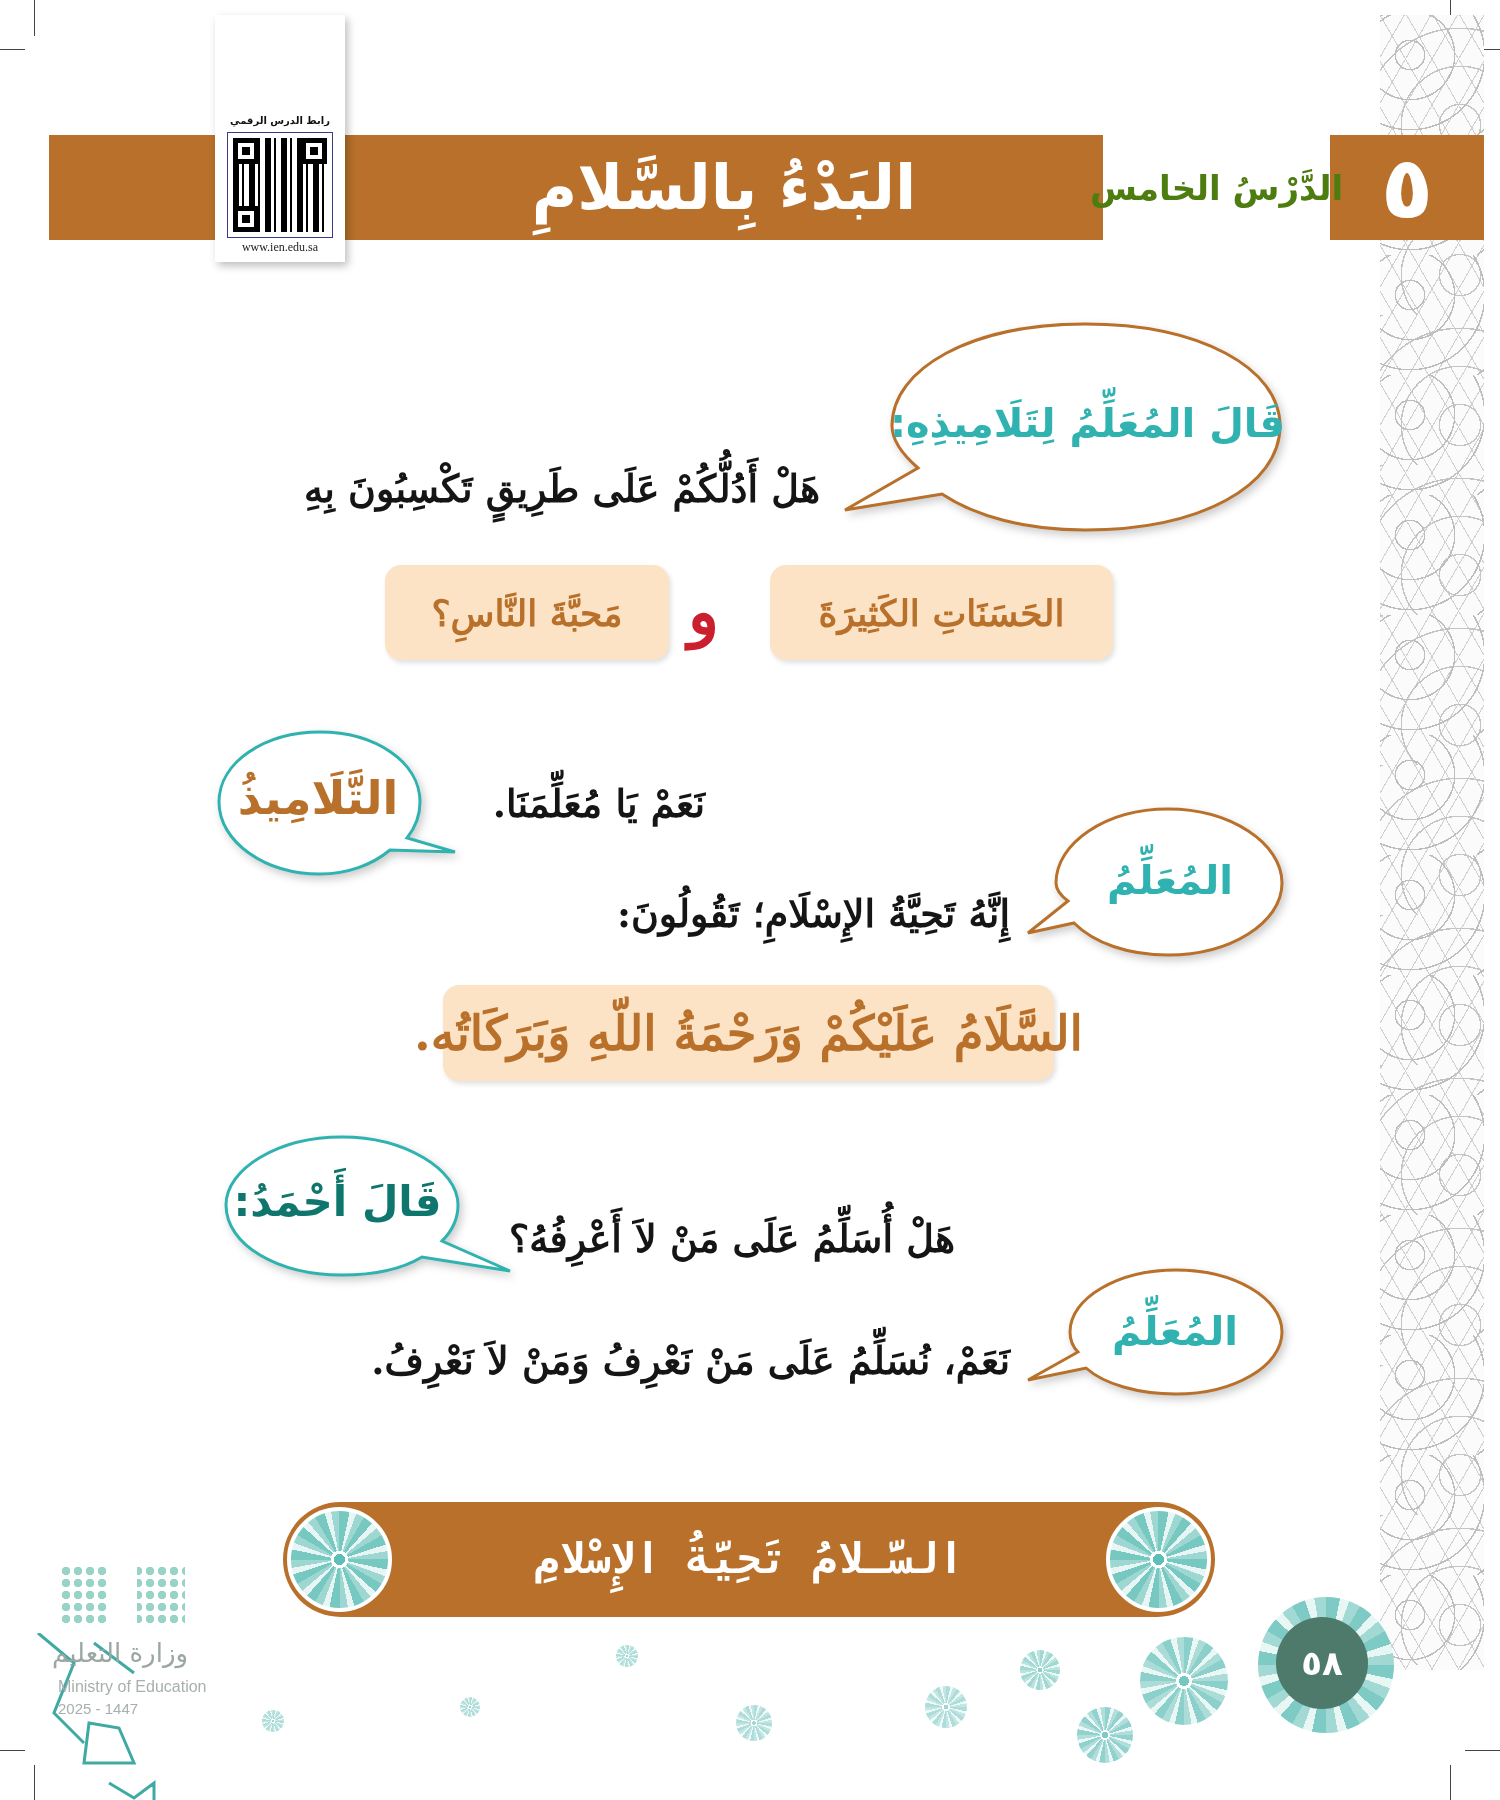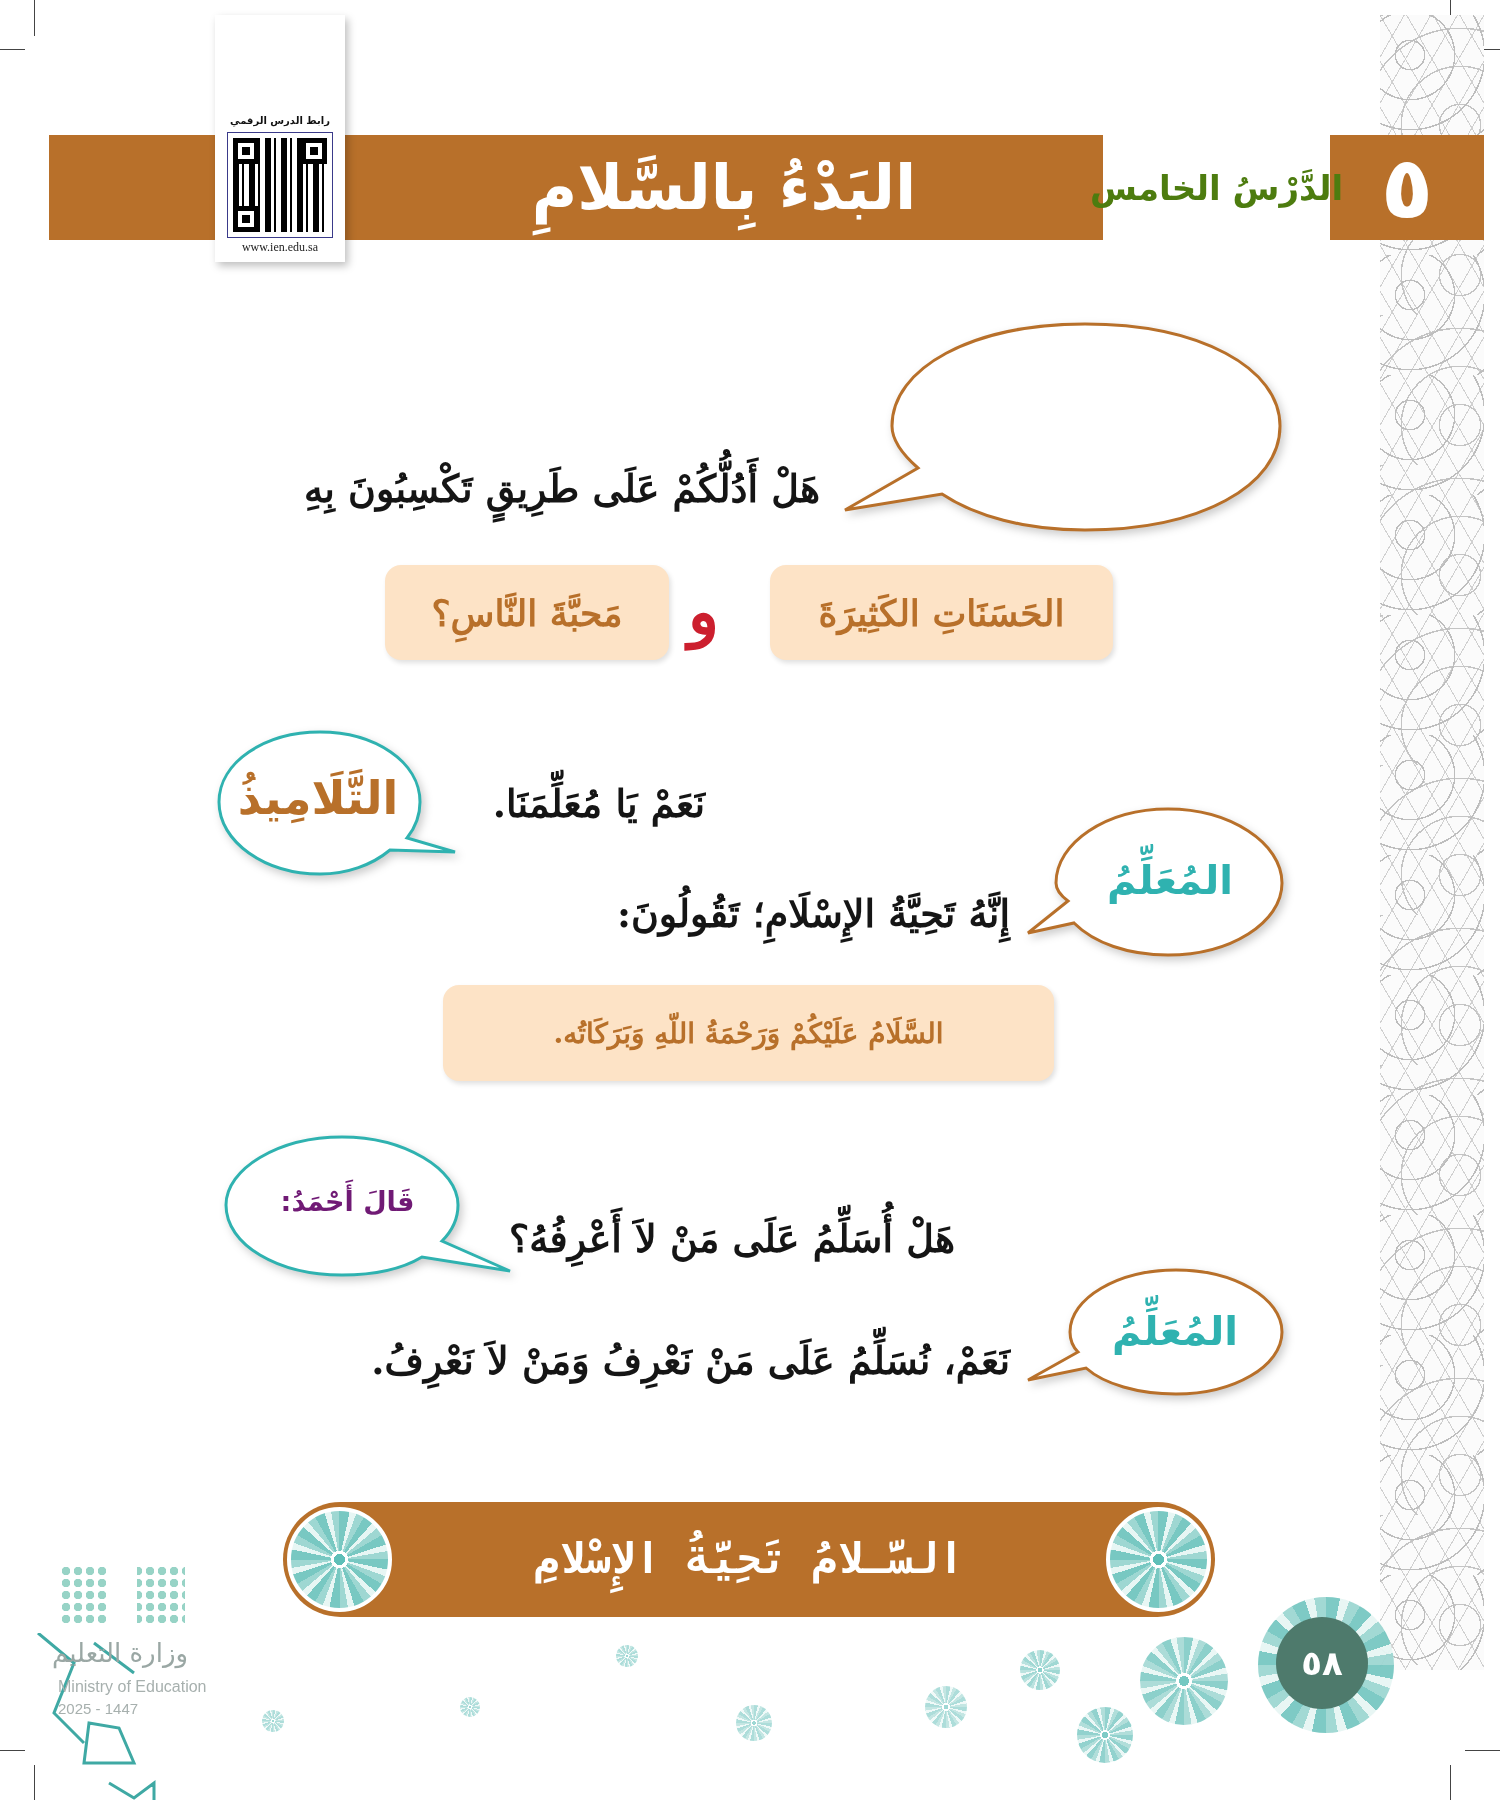--- a/index.html
+++ b/index.html
@@ -120,20 +120,21 @@
       <div class="qr-finder" style="left:0;bottom:0;"></div>
     </div>
   </div>
   <div class="qr-url">www.ien.edu.sa</div>
 </div>
 
 <div class="bubble" style="left:840px;top:318px;width:450px;height:220px;">
   <svg width="450" height="220" viewBox="0 0 450 220">
     <path d="M 245 6 C 360 6 440 50 440 108 C 440 168 360 212 245 212 C 185 212 135 198 102 176 L 5 192 L 78 150 C 62 136 52 122 52 108 C 52 50 132 6 245 6 Z" fill="#fff" stroke="#b8702a" stroke-width="3" style="filter: drop-shadow(3px 4px 4px rgba(0,0,0,0.2));"></path>
   </svg>
+  <div class="bubble-text" style="left:55px;top:60px;width:385px;height:90px;color:#2fb2b0;font-size:40px;">قَالَ المُعَلِّمُ لِتَلَامِيذِهِ:</div>
 </div>
 
 <div class="line" style="right:680px;top:470px;">هَلْ أَدُلُّكُمْ عَلَى طَرِيقٍ تَكْسِبُونَ بِهِ</div>
 
 <div class="pill" style="left:770px;top:565px;width:343px;height:95px;">الحَسَنَاتِ الكَثِيرَةَ</div>
 <div class="conj" style="left:688px;top:580px;">و</div>
 <div class="pill" style="left:385px;top:565px;width:284px;height:95px;">مَحبَّةَ النَّاسِ؟</div>
 
 <div class="bubble" style="left:215px;top:728px;width:245px;height:160px;">
   <svg width="245" height="160" viewBox="0 0 245 160">
@@ -144,27 +145,27 @@
 <div class="line" style="right:795px;top:785px;">نَعَمْ يَا مُعَلِّمَنَا.</div>
 
 <div class="bubble" style="left:1020px;top:805px;width:270px;height:155px;">
   <svg width="270" height="155" viewBox="0 0 270 155">
     <path d="M 148 4 C 210 4 262 38 262 78 C 262 118 210 150 148 150 C 108 150 74 138 54 118 L 8 128 L 48 96 C 40 90 36 84 36 78 C 36 38 86 4 148 4 Z" fill="#fff" stroke="#b8702a" stroke-width="3" style="filter: drop-shadow(3px 4px 4px rgba(0,0,0,0.2));"></path>
   </svg>
   <div class="bubble-text" style="left:40px;top:35px;width:220px;height:80px;color:#2fb2b0;font-size:40px;">المُعَلِّمُ</div>
 </div>
 <div class="line" style="right:490px;top:895px;">إِنَّهُ تَحِيَّةُ الإِسْلَامِ؛ تَقُولُونَ:</div>
 
-<div class="pill" style="left:443px;top:985px;width:611px;height:96px;font-size:28px;">السَّلَامُ عَلَيْكُمْ وَرَحْمَةُ اللّهِ وَبَرَكَاتُه.</div>
+<div class="pill" style="left:443px;top:985px;width:611px;height:96px;font-size:48px;">السَّلَامُ عَلَيْكُمْ وَرَحْمَةُ اللّهِ وَبَرَكَاتُه.</div>
 
 <div class="bubble" style="left:222px;top:1133px;width:290px;height:150px;">
   <svg width="290" height="150" viewBox="0 0 290 150">
     <path d="M 120 4 C 182 4 236 36 236 72 C 236 86 230 98 220 108 L 288 138 L 200 124 C 180 136 152 142 120 142 C 56 142 4 112 4 72 C 4 36 56 4 120 4 Z" fill="#fff" stroke="#2fb2b0" stroke-width="3" style="filter: drop-shadow(3px 4px 4px rgba(0,0,0,0.2));"></path>
   </svg>
-  <div class="bubble-text" style="left:18px;top:28px;width:215px;height:80px;color:#701a75;font-size:27px;">قَالَ أَحْمَدُ:</div>
+  <div class="bubble-text" style="left:8px;top:28px;width:215px;height:80px;color:#0f766e;font-size:42px;">قَالَ أَحْمَدُ:</div>
 </div>
 <div class="line" style="right:545px;top:1220px;">هَلْ أُسَلِّمُ عَلَى مَنْ لاَ أَعْرِفُهُ؟</div>
 
 <div class="bubble" style="left:1020px;top:1266px;width:270px;height:135px;">
   <svg width="270" height="135" viewBox="0 0 270 135">
     <path d="M 156 4 C 214 4 262 32 262 66 C 262 100 214 128 156 128 C 118 128 84 118 66 102 L 8 114 L 58 86 C 52 80 50 74 50 66 C 50 32 98 4 156 4 Z" fill="#fff" stroke="#b8702a" stroke-width="3" style="filter: drop-shadow(3px 4px 4px rgba(0,0,0,0.2));"></path>
   </svg>
   <div class="bubble-text" style="left:50px;top:25px;width:210px;height:80px;color:#2fb2b0;font-size:40px;">المُعَلِّمُ</div>
 </div>
 <div class="line" style="right:490px;top:1342px;">نَعَمْ، نُسَلِّمُ عَلَى مَنْ نَعْرِفُ وَمَنْ لاَ نَعْرِفُ.</div>

